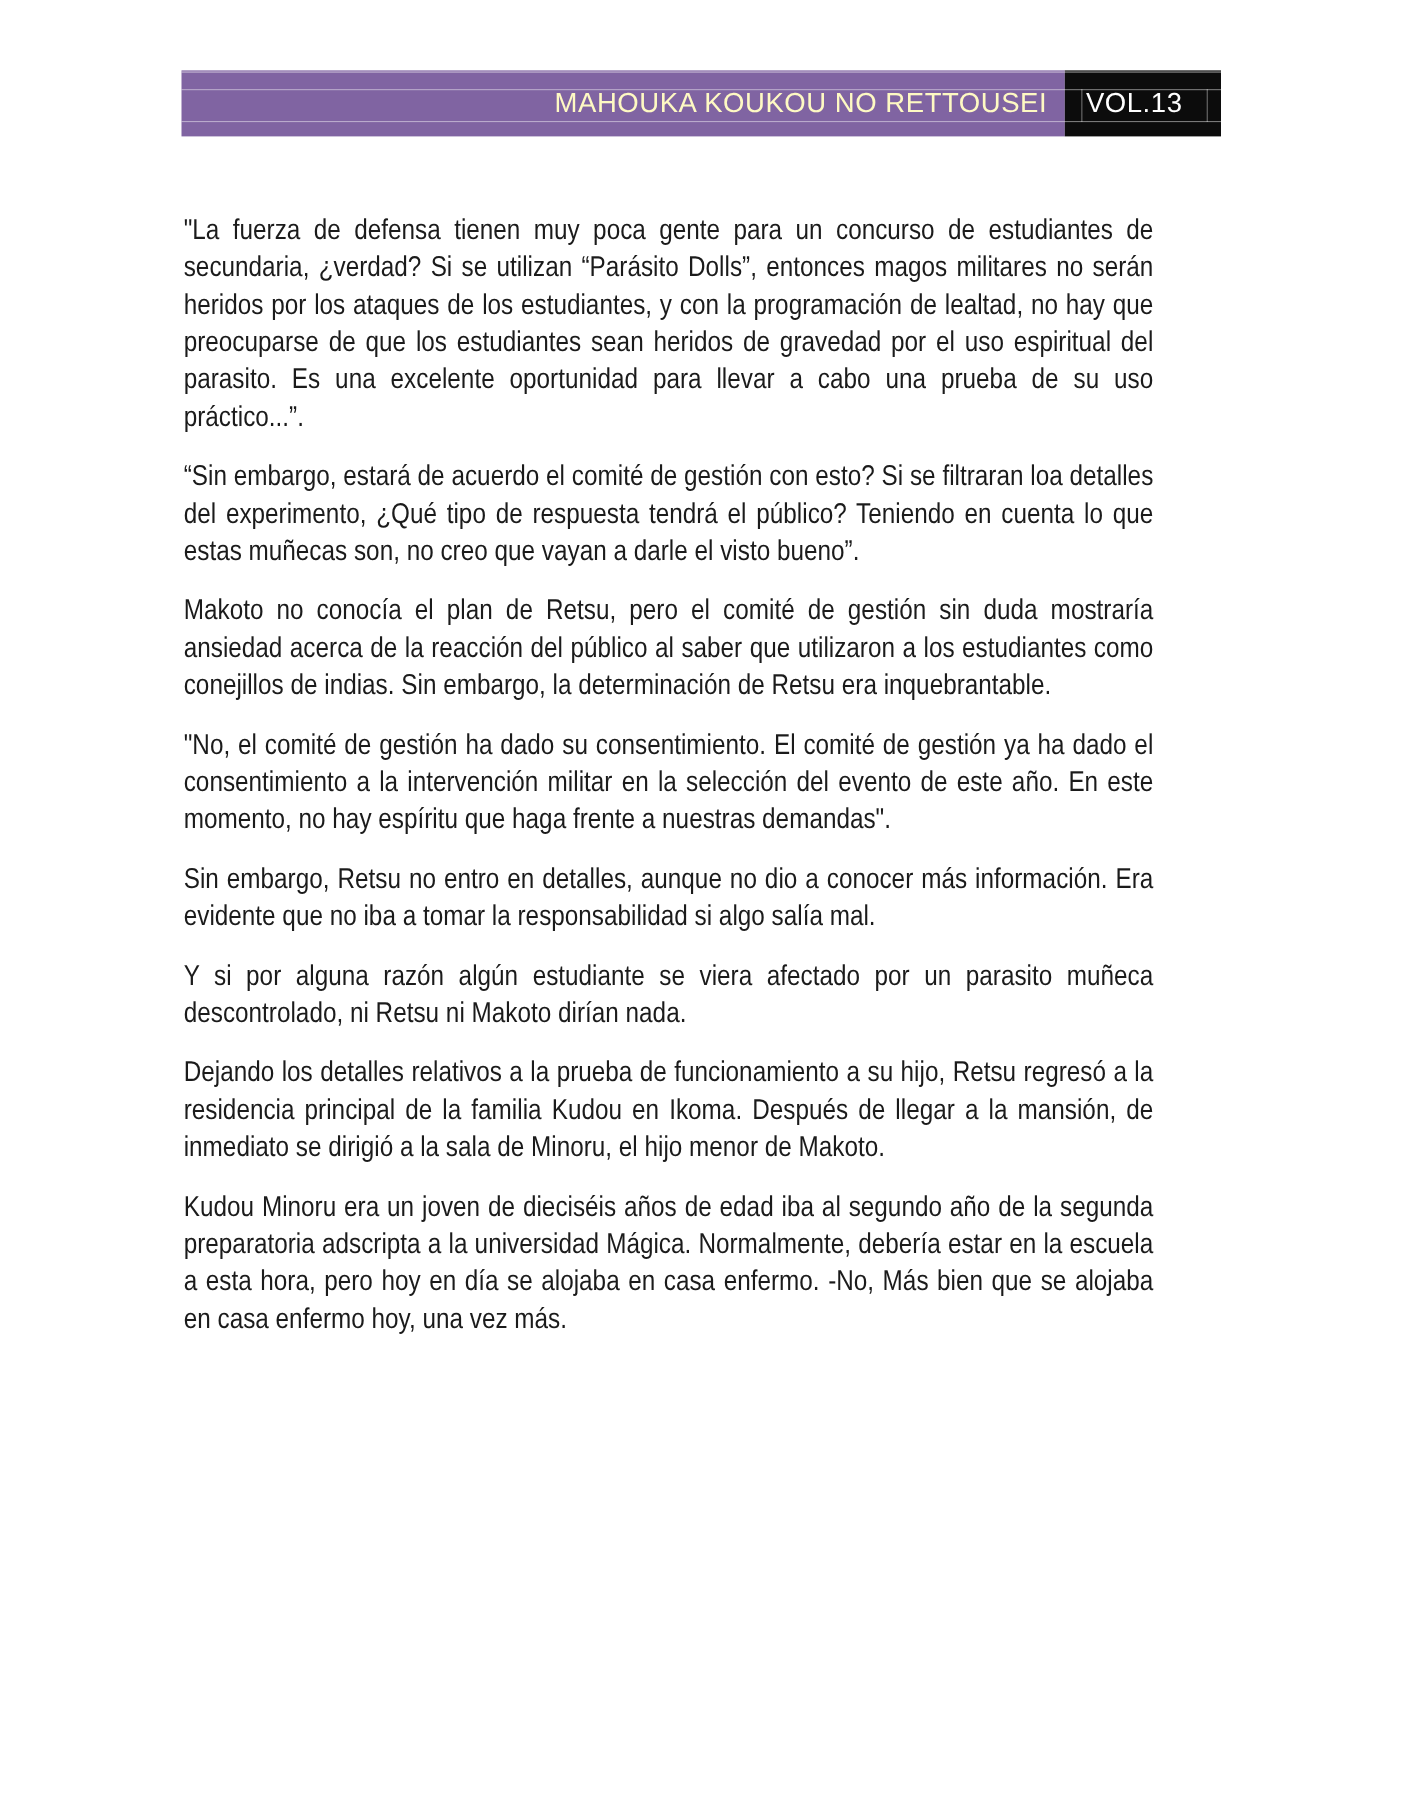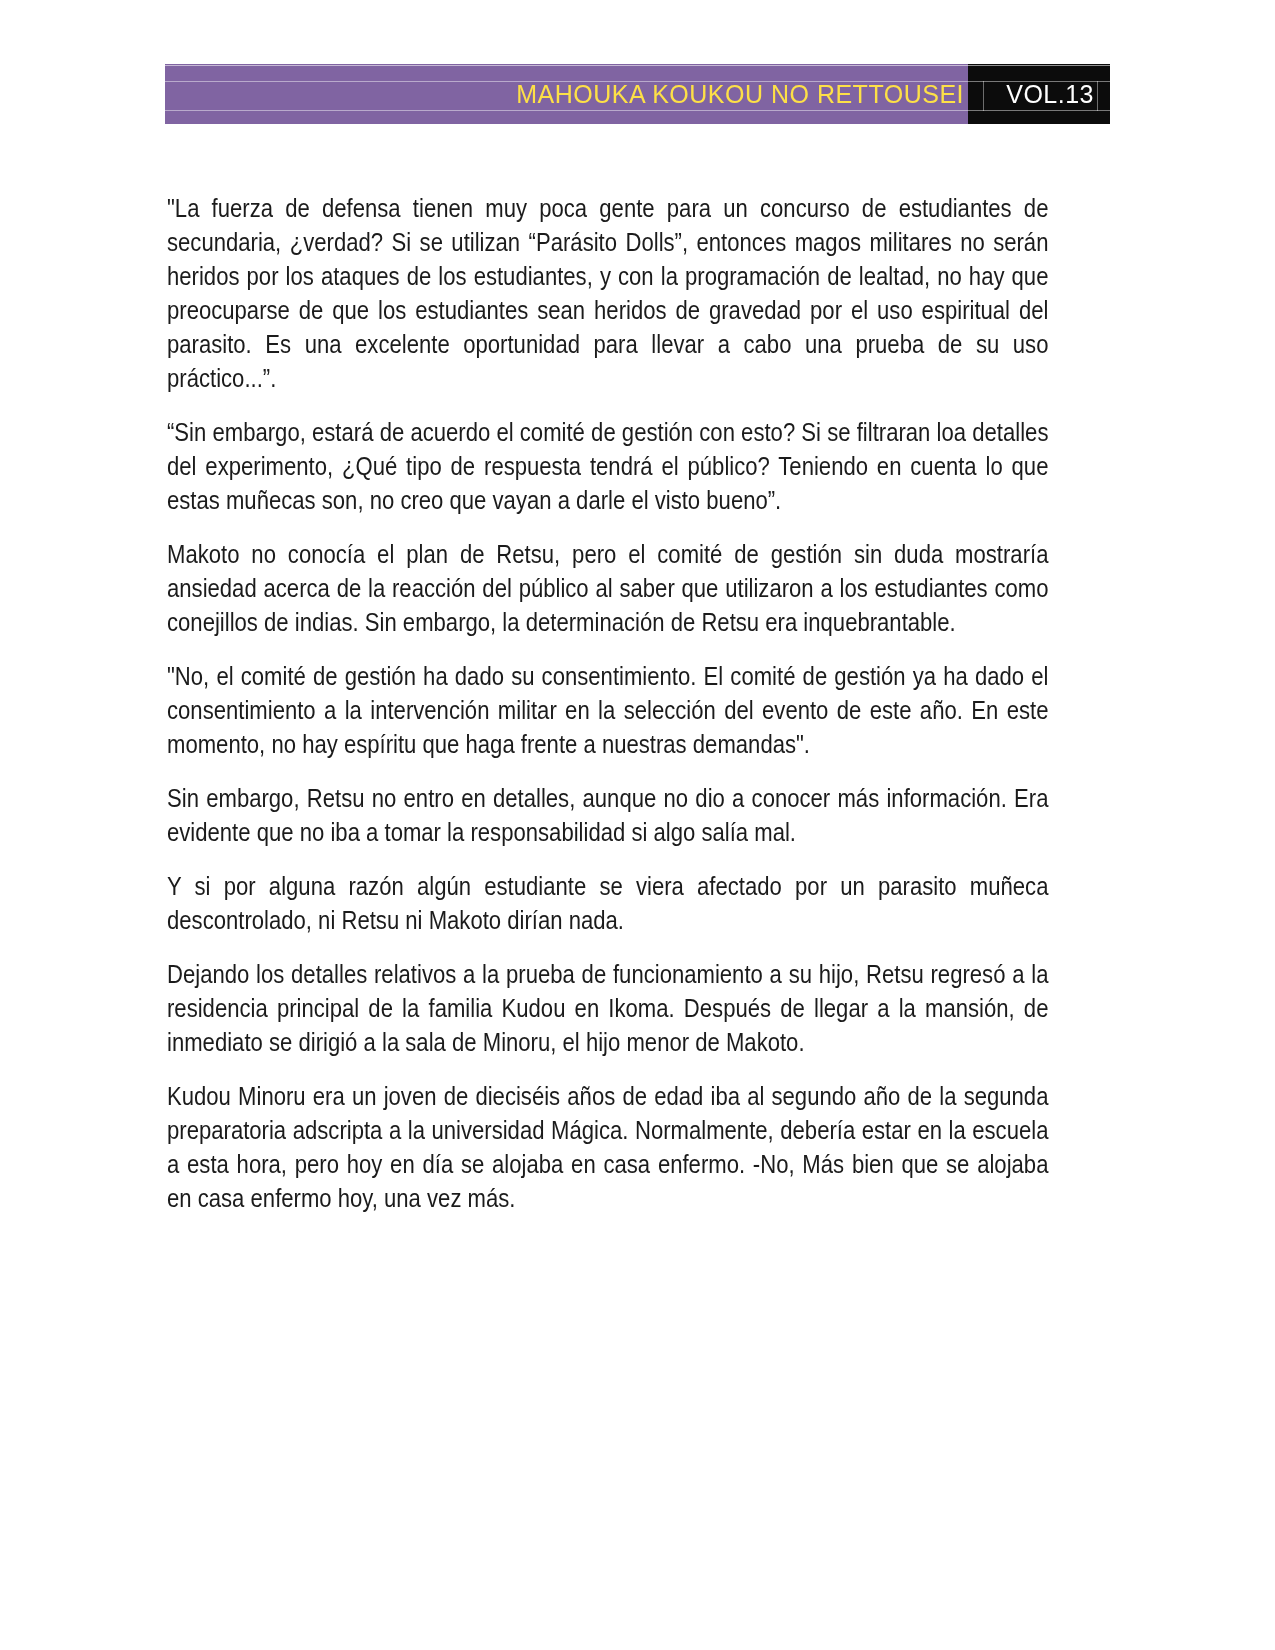--- a/index.html
+++ b/index.html
@@ -52,35 +52,35 @@
     background: rgba(255,255,255,0.55);
     z-index: 3;
   }
   .banner-purple {
     flex: 1;
     background: #8064A2;
     position: relative;
     display: flex;
     align-items: center;
     justify-content: flex-end;
-    padding-right: 4px;
-    color: #fde047;
+    padding-right: 16px;
+    color: #fef9c3;
     font-size: 25px;
     letter-spacing: 0.5px;
     white-space: nowrap;
   }
   .banner-black {
     width: 142px;
     box-sizing: border-box;
     background: #0c0c0c;
     position: relative;
     display: flex;
     align-items: center;
     justify-content: flex-end;
-    padding-right: 16px;
+    padding-right: 35px;
     color: #ffffff;
     font-size: 25px;
     letter-spacing: 0.5px;
   }
   .vol-inner {
     position: absolute;
     top: 17px;
     bottom: 13px;
     left: 15px;
     right: 12px;

